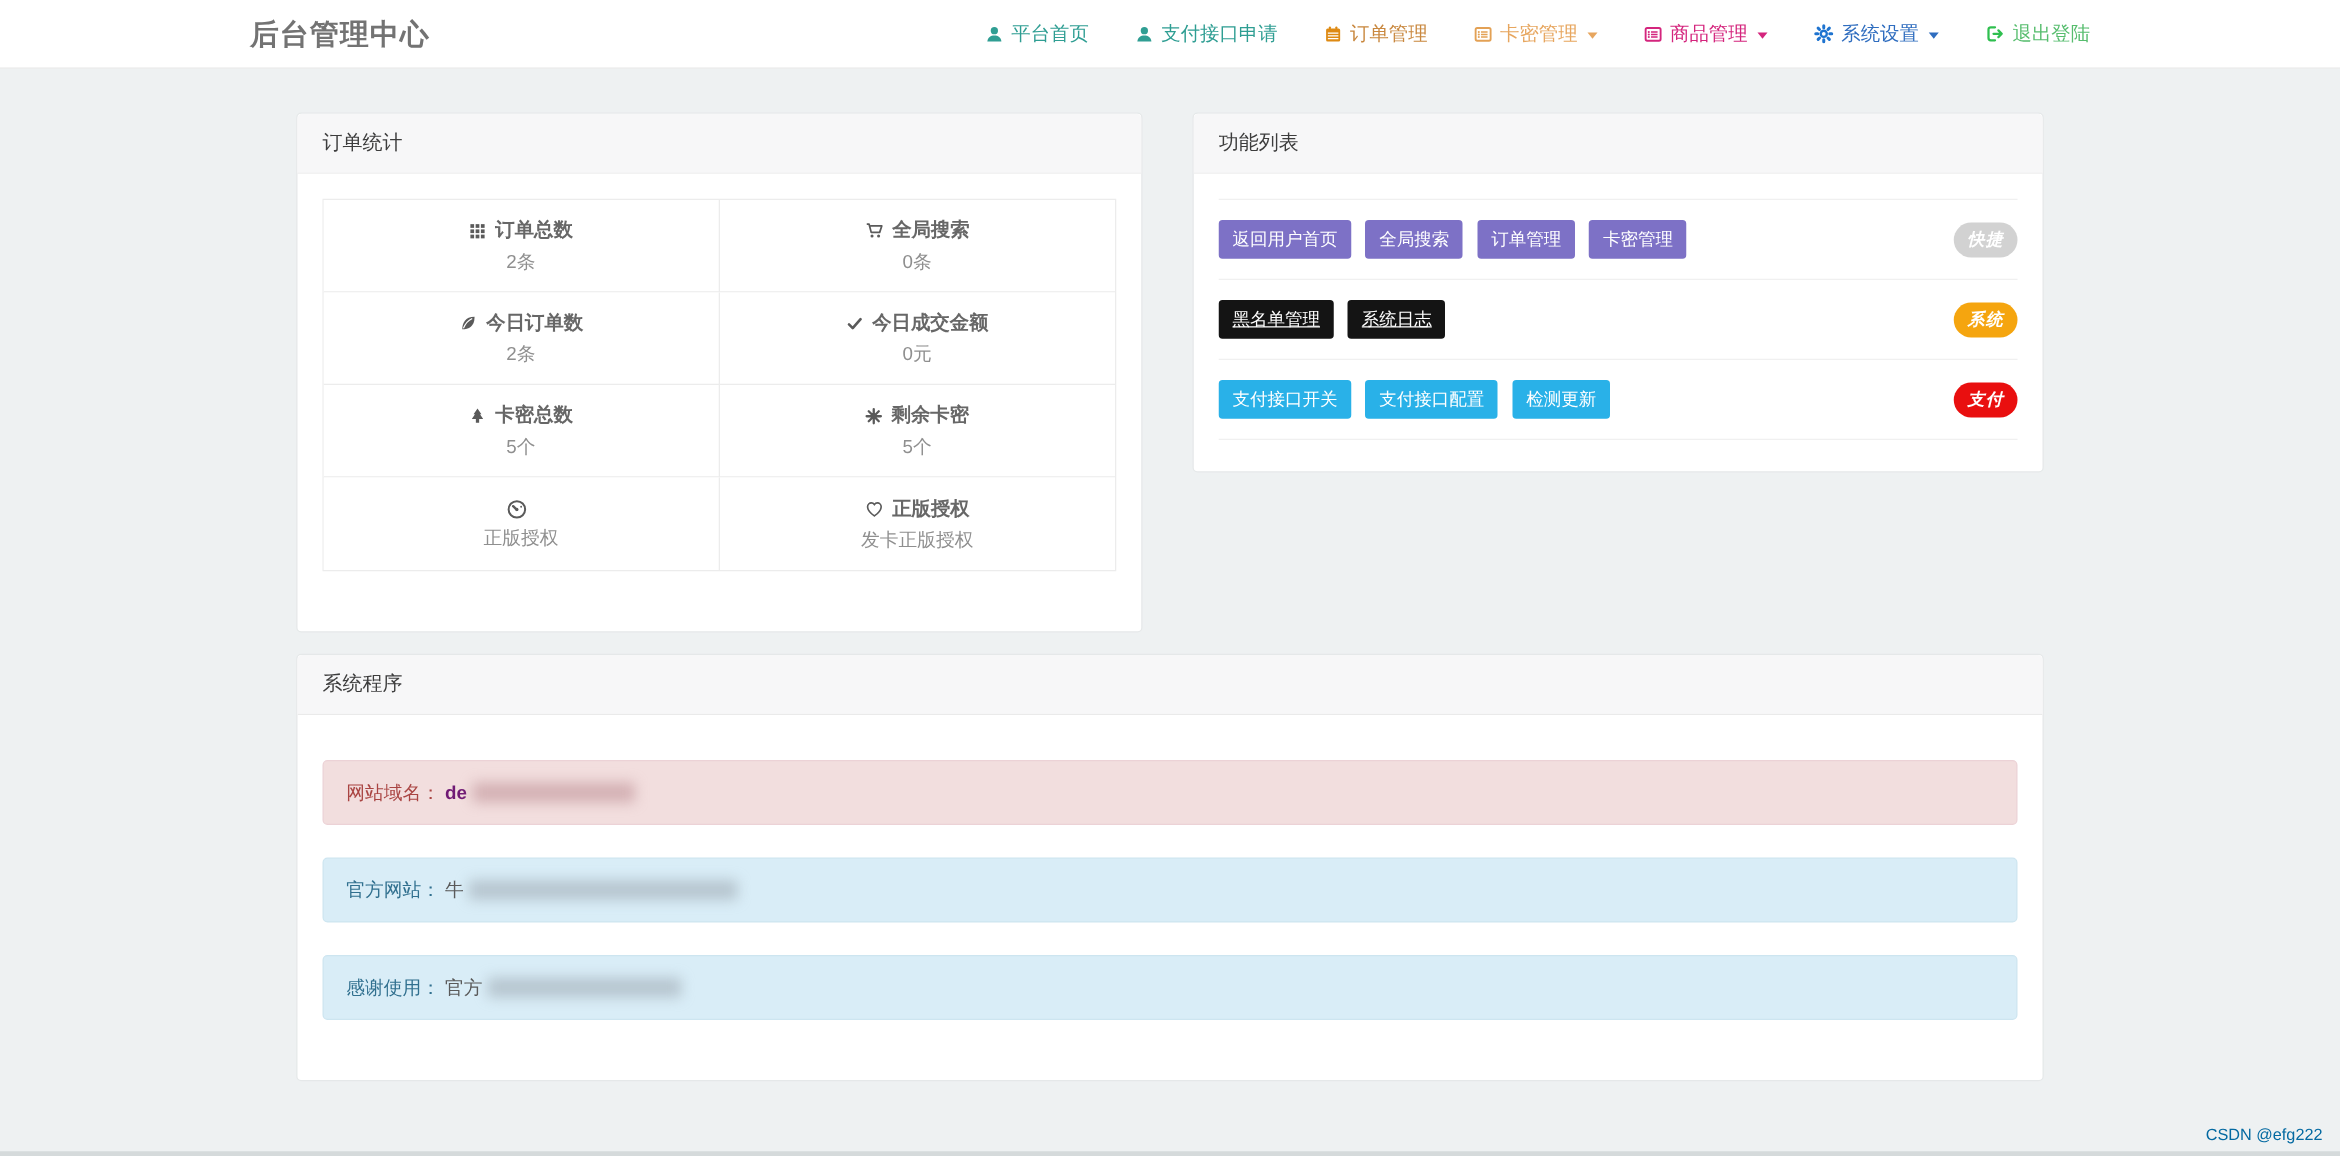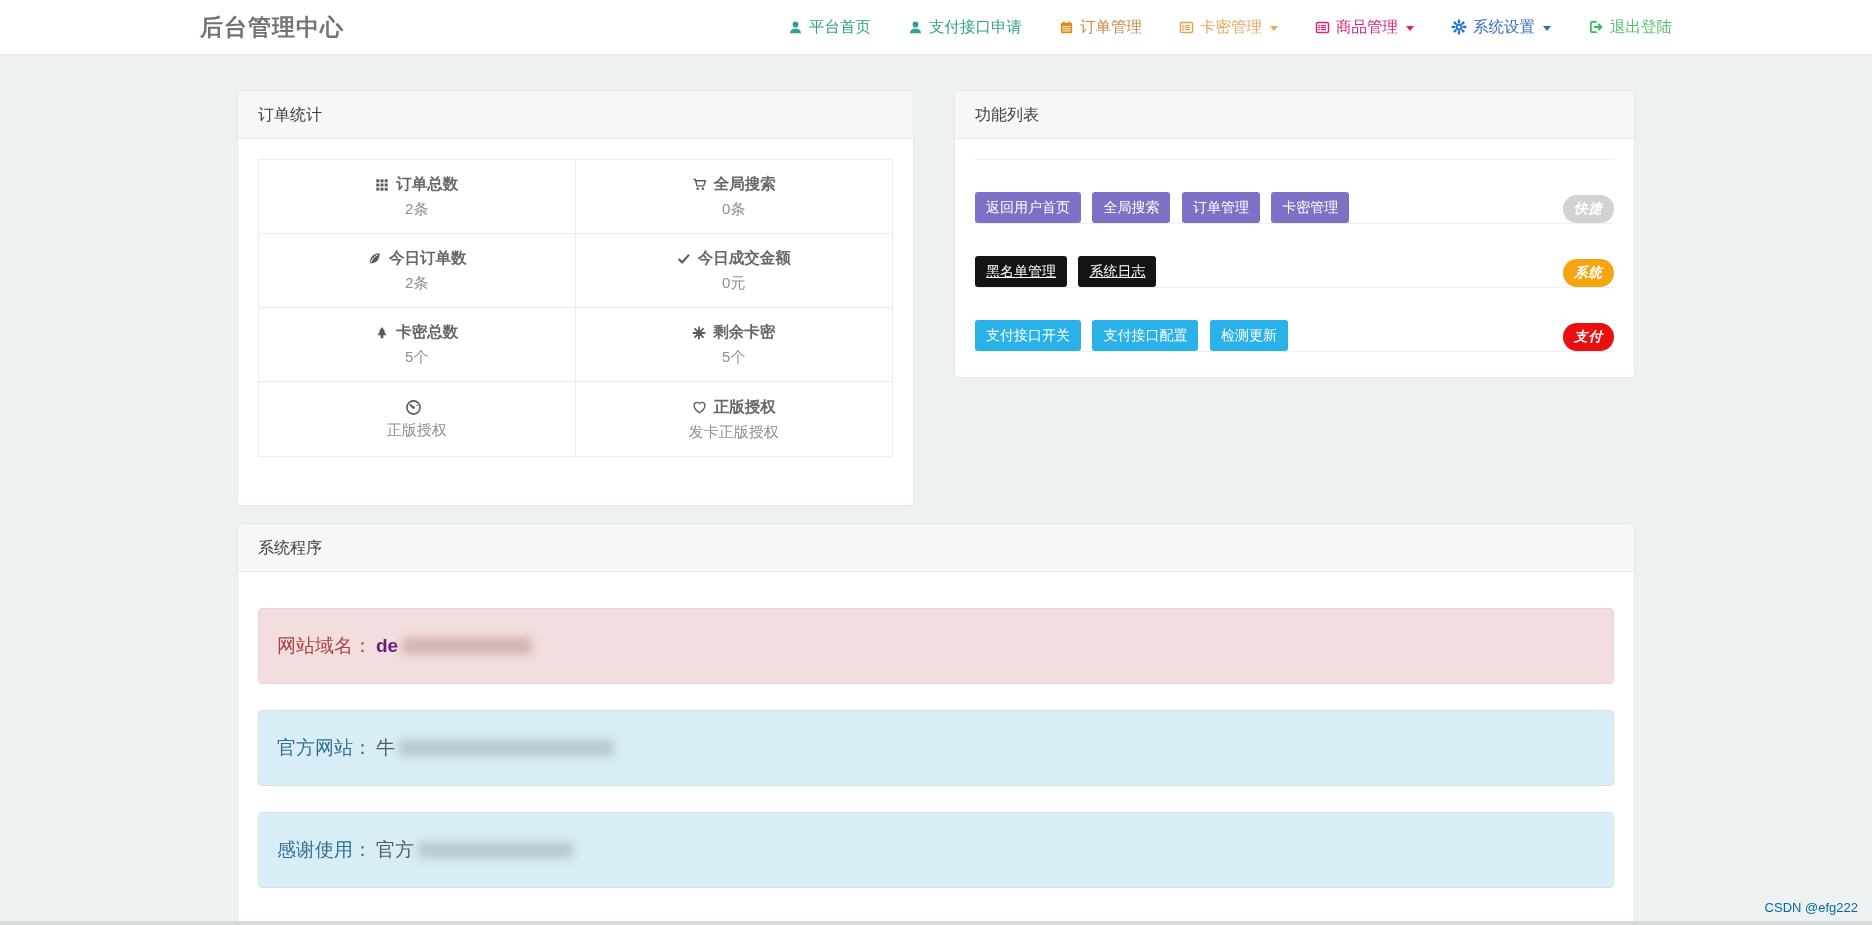--- a/index.html
+++ b/index.html
@@ -42,37 +42,37 @@
   .stat-cell:nth-child(odd) { border-right:1px solid #ececec; }
   .stat-cell:not(:nth-last-child(-n+2)) { border-bottom:1px solid #ececec;align-items:center; }
   .cell-label { display:flex; align-items:center; gap:7px; font-weight:bold; color:#676767; font-size:15.5px; }
   .cell-label .ic { color:#5a5a5a; display:flex; }
   .cell-value { color:#8f8f8f; font-size:15px; }
 
   
   .card-func { flex:1 1 auto; }
   .func-body { padding:20px 20px 25px; }
   .func-rows { border-top:1px solid #f0f0f0; }
-  .func-row { height:64px; display:flex; align-items:flex-end; justify-content:space-between; border-bottom:1px solid #f0f0f0; }
+  .func-row { height:64px; display:flex; align-items:center; justify-content:space-between; border-bottom:1px solid #f0f0f0; }
   .btn { display:inline-block; border:none; color:#fff; font-size:14px; font-family:inherit;
          padding:7px 11px; border-radius:3px; margin-right:7px; cursor:pointer; line-height:1.2; }
   .btn-purple { background:#7d71c6; }
   .btn-black  { background:#141414;text-decoration:underline; }
   .btn-blue   { background:#29b1e8; }
   .badge-pill { color:#fff; font-size:13.5px; font-style:italic; font-weight:bold;
                 padding:5px 11px; border-radius:14px; letter-spacing:1px; }
   .badge-gray   { background:#d2d2d2; }
   .badge-orange { background:#f5a50f; }
   .badge-red    { background:#e90f0f; }
 
   
   .card-sys { margin-top:17px; }
   .sys-body { padding:36px 20px 48px; }
-  .alert { height:76px; display:flex; align-items:center; padding:0 18px; border-radius:4px;
-           font-size:19px; margin-bottom:26px; border:1px solid transparent;text-align:center; }
+  .alert { height:52px; display:flex; align-items:center; padding:0 18px; border-radius:4px;
+           font-size:15px; margin-bottom:26px; border:1px solid transparent;text-align:center; }
   .alert:last-child { margin-bottom:0; }
   .alert-danger { background:#f2dede; border-color:#ecd2d6; color:#a94442; }
   .alert-info   { background:#d9edf7; border-color:#cde5f0; color:#31708f; }
   .alert-value  { margin-left:4px; }
   .alert-danger .alert-value { color:#701a75;font-weight:bold; }
   .alert-info   .alert-value { color:#5a5a5a; }
   .redacted { display:inline-block; height:16px; border-radius:2px; margin-left:4px;
               vertical-align:middle; filter:blur(5px); }
   .redacted-danger { background:rgba(188,140,146,.55); width:130px; }
   .redacted-info-1 { background:rgba(150,160,170,.5);  width:215px; }

